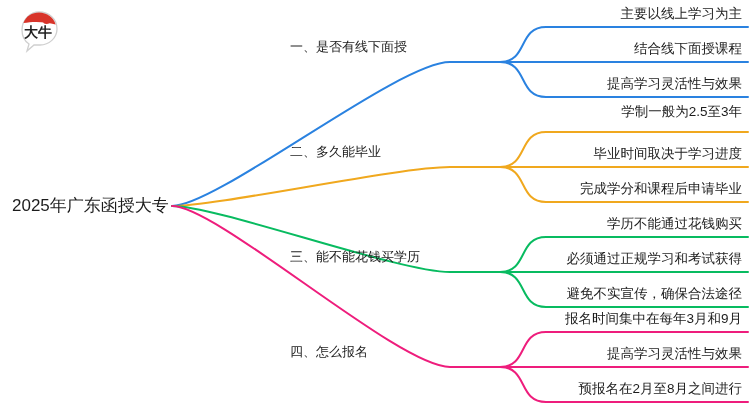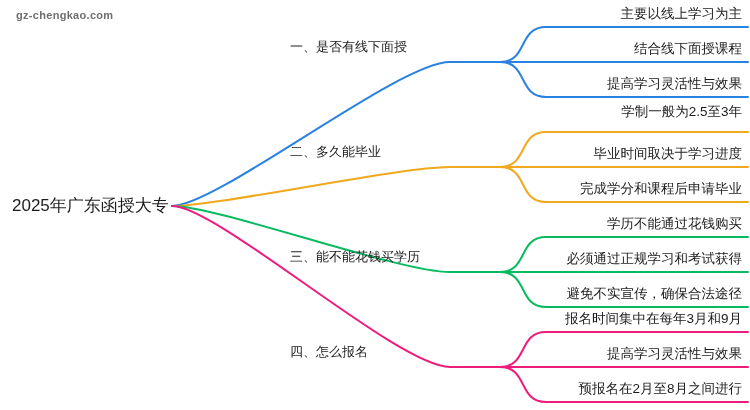--- a/index.html
+++ b/index.html
@@ -75,22 +75,31 @@
     font-size: 13px;
   }
   .leaf-label {
     font-size: 13.5px;
   }
 </style>
 </head>
 <body>
 
 <div class="logo-block">
+  <div class="logo-mark">
+    <svg width="46" height="46" viewBox="0 0 46 46" aria-hidden="true">
+      <path d="M6 22 C6 11, 15 4, 23 4 C33 4, 41 11, 41 21 C41 30, 33 37, 24 37
+               L18 37 L11 43 L13 36 C8.5 33, 6 28, 6 22 Z" fill="#ffffff" stroke="#cfcfcf" stroke-width="1.3"></path>
+      <path d="M7.5 15 C10 8, 16 4.5, 23 4.5 C31 4.5, 38 9.5, 39.6 16.5
+               C30 13.5, 17 13.2, 7.5 15 Z" fill="#d8342a"></path>
+      <circle cx="30.5" cy="12.5" r="3.6" fill="#d8342a"></circle>
+      <text x="22" y="29" font-family="'Liberation Sans', sans-serif" font-size="14" font-weight="bold" fill="#222" text-anchor="middle">大牛</text>
+    </svg>
+  </div>
   <div class="logo-text">
-    <div class="logo-sub">gz-chengkao.com</div>
   </div>
 </div>
 
 <svg id="mindmap-canvas" viewBox="0 0 750 410" xmlns="http://www.w3.org/2000/svg">
   <g id="connector-layer" fill="none" stroke-width="2" stroke-linecap="round">
       <path d="M 172 206 C 218 206, 398 62, 450 62 L 500 62" stroke="#2a82e0" fill="none" stroke-width="2" stroke-linecap="round"></path>
       <path d="M 500 62 C 528.52 62, 517.48 27, 546 27 L 748 27" stroke="#2a82e0" fill="none" stroke-width="2" stroke-linecap="round"></path>
       <path d="M 500 62 C 528.52 62, 517.48 62, 546 62 L 748 62" stroke="#2a82e0" fill="none" stroke-width="2" stroke-linecap="round"></path>
       <path d="M 500 62 C 528.52 62, 517.48 97, 546 97 L 748 97" stroke="#2a82e0" fill="none" stroke-width="2" stroke-linecap="round"></path>
       <path d="M 172 206 C 218 206, 398 167, 450 167 L 500 167" stroke="#f0a81e" fill="none" stroke-width="2" stroke-linecap="round"></path>

